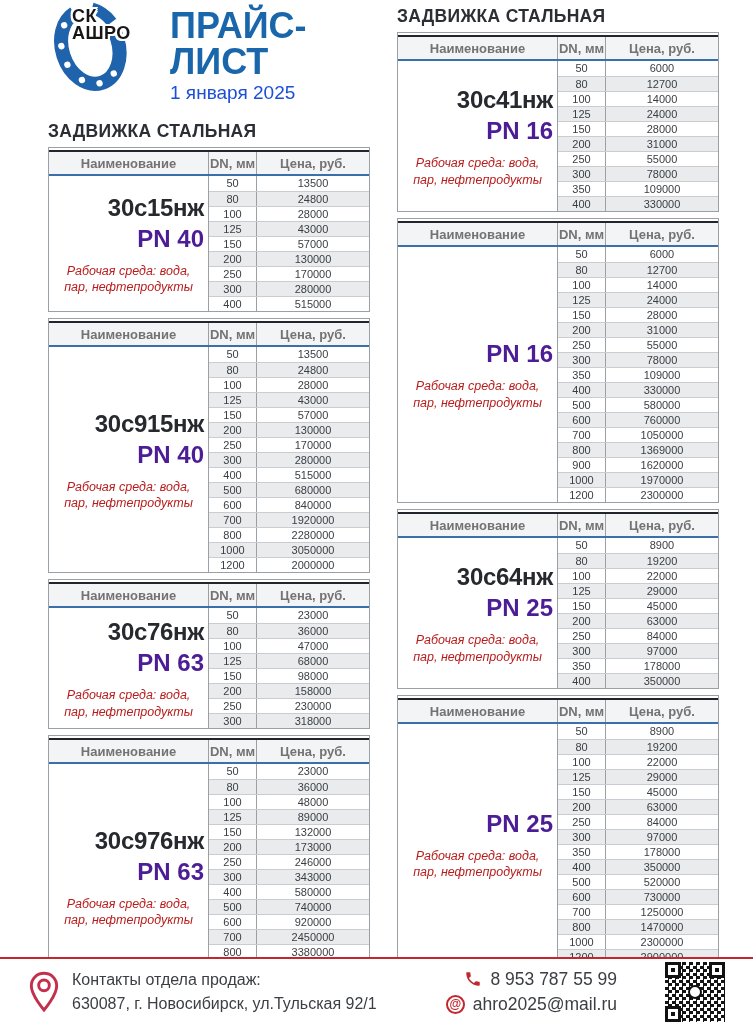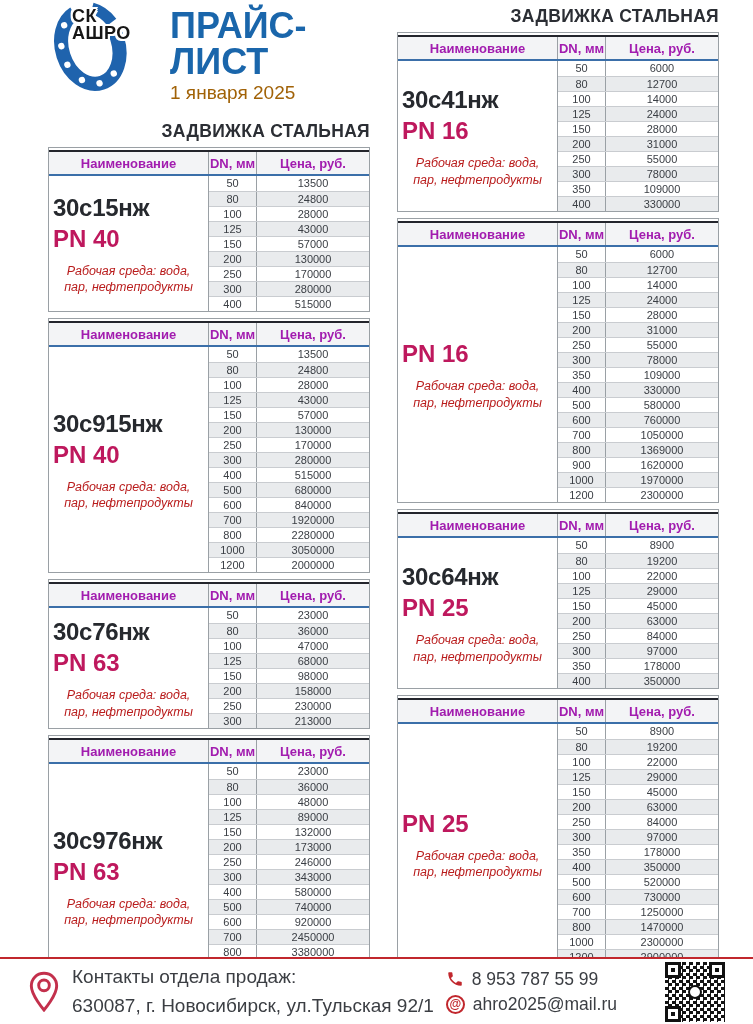--- a/index.html
+++ b/index.html
@@ -6,74 +6,74 @@
   html, body { background: #fff; }
   .page {
     position: relative; width: 753px; height: 1024px; background: #fff;
     font-family: "Liberation Sans", "DejaVu Sans", sans-serif; overflow: hidden;
   }
   
   .col { position: absolute; top: 0; width: 322px; }
   .col-left  { left: 48px; }
   .col-right { left: 397px; }
   .section-title {
-    text-align: right; font-size: 17.5px; font-weight: bold; color: #2b2e34;
+    text-align: left; font-size: 17.5px; font-weight: bold; color: #2b2e34;
     letter-spacing: 0.3px; margin: 23px 0 5px;
   }
   .col-right .section-title { margin-top: 6px; }
   
   .brand { display: flex; align-items: flex-start; height: 98px; margin-left: -28px; width: 378px; }
   .logo { position: relative; width: 150px; height: 94px; flex: 0 0 auto; }
   .logo svg { position: absolute; left: 0; top: 0; }
   .logo-text {
     position: absolute; left: 52px; top: 8px; font-weight: 800; font-size: 18px;
     line-height: 0.95; color: #161616; letter-spacing: 0.5px;
     text-shadow: -2px -2px 0 #fff, 2px -2px 0 #fff, -2px 2px 0 #fff, 2px 2px 0 #fff,
                  0 -2px 0 #fff, 0 2px 0 #fff, -2px 0 0 #fff, 2px 0 0 #fff;
   }
   .title-block { width: 226px; text-align: left; padding-top: 8px; }
   .page-title { font-size: 36px; font-weight: bold; color: #1a66ab; line-height: 1; letter-spacing: 0px; }
-  .page-date  { font-size: 19px; color: #a16207; margin-top: 2px; }
+  .page-date  { font-size: 19px; color: #1d4ed8; margin-top: 2px; }
   
   .ptable { border: 1px solid #9aa0a5; background: #fff; margin-bottom: 6px; padding-top: 2px; }
   .thead {
     display: flex; height: 26px; background: #f3f4f6;
     border-top: 2.5px solid #23252c; border-bottom: 2px solid #3b6fa9;
   }
   .th { display: flex; align-items: center; justify-content: center;
-        font-weight: bold; font-size: 13px; color: #a21caf; }
+        font-weight: bold; font-size: 13px; color: #737373; }
   .th.name  { width: 50%; border-right: 1px solid #9aa0a5; }
   .th.dn    { width: 15%; border-right: 1px solid #9aa0a5; text-align: center; }
   .th.price { width: 35%; text-align: center; }
   .tbody { display: flex; align-items: stretch; }
   .name-cell {
     width: 50%; border-right: 1px solid #9aa0a5; display: flex; flex-direction: column;
-    align-items: flex-start; justify-content: center; text-align: center; padding: 4px;
+    align-items: flex-end; justify-content: center; text-align: center; padding: 4px;
   }
   .model { font-size: 24px; font-weight: bold; color: #26292e; line-height: 1.3; letter-spacing: -0.3px; }
-  .pn    { font-size: 24px; font-weight: bold; color: #be185d; line-height: 1.3; }
+  .pn    { font-size: 24px; font-weight: bold; color: #4c1d95; line-height: 1.3; }
   .medium { font-style: italic; font-size: 12.5px; color: #b91c1c; margin-top: 9px;
             line-height: 1.3; max-width: 170px; }
   .rows { width: 50%; display: flex; flex-direction: column; }
   .t-row { display: flex; height: 15px; }
   .t-row:nth-child(even) { background: #e9ebed; }
   .t-row + .t-row { border-top: 1px solid #c9ccd0; }
   .dn-cell {
     width: 30%; border-right: 1px solid #9aa0a5; text-align: center;
     font-size: 11px; line-height: 14px; color: #3a3e44;
   }
   .price-cell { width: 70%; text-align: center; font-size: 11px; line-height: 14px; color: #3a3e44; }
   
   .footer {
     position: absolute; left: 0; right: 0; bottom: 0; height: 67px; background: #fff;
     border-top: 2.5px solid #c1272d; display: flex; align-items: center; padding: 0 28px;
   }
   .loc { display: flex; align-items: center; gap: 12px; margin-right: auto; }
-  .loc-text { font-size: 19px; color: #3b3e43; line-height: 1.5; }
-  .pe { display: flex; flex-direction: column; gap: 4px; margin-right: 48px; }
+  .loc-text { font-size: 16px; color: #3b3e43; line-height: 1.5; }
+  .pe { display: flex; flex-direction: column; gap: 4px; margin-right: 48px; align-items: flex-end; }
   .pe-row { display: flex; align-items: center; gap: 8px; font-size: 17.5px; color: #3b3e43; }
   .at {
     width: 19px; height: 19px; border: 2px solid #c1272d; border-radius: 50%;
     display: inline-flex; align-items: center; justify-content: center;
     color: #c1272d; font-size: 12px; font-weight: bold; flex: 0 0 auto;
   }
   .at::before { content: "@"; }
   .qr {
     position: relative; width: 60px; height: 60px; flex: 0 0 auto;
     background: conic-gradient(#141414 0 25%, #fff 0 50%, #141414 0 75%, #fff 0) 0 0/7px 7px;
@@ -284,21 +284,21 @@
             <div class="t-row">
               <div class="dn-cell">200</div>
               <div class="price-cell">158000</div>
             </div>
             <div class="t-row">
               <div class="dn-cell">250</div>
               <div class="price-cell">230000</div>
             </div>
             <div class="t-row">
               <div class="dn-cell">300</div>
-              <div class="price-cell">213000</div>
+              <div class="price-cell">318000</div>
             </div>
           </div>
     </div>
   </div>
 
   <div class="ptable">
     <div class="thead">
       <div class="th name">Наименование</div>
       <div class="th dn">DN, мм</div>
       <div class="th price">Цена, руб.</div>

